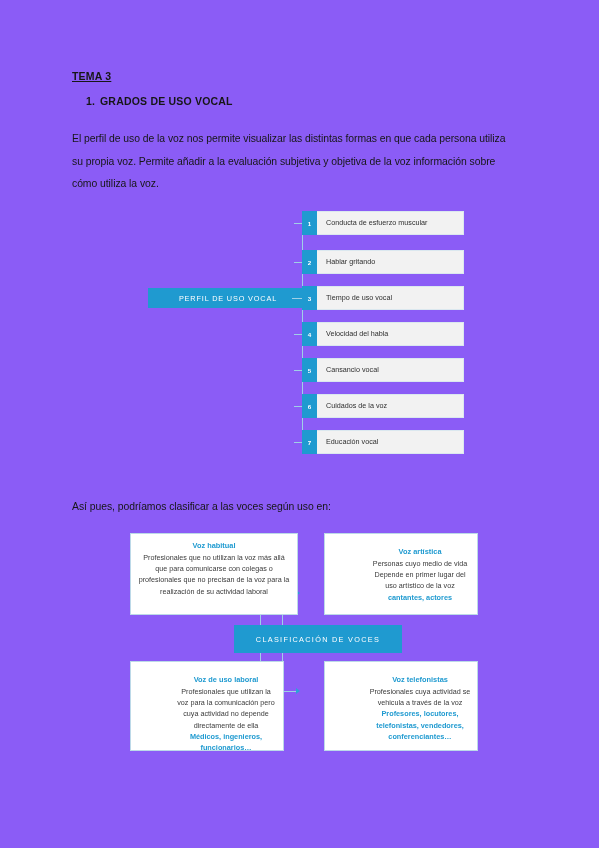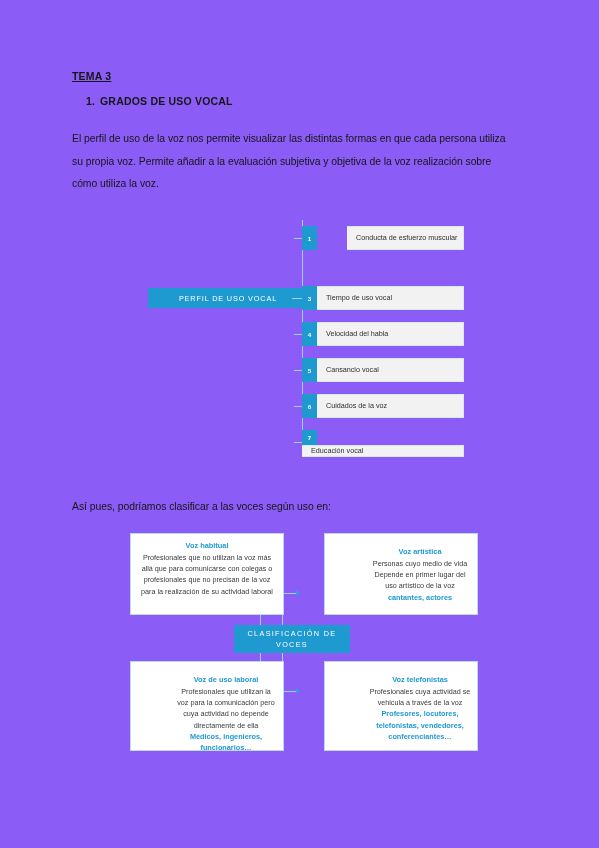--- a/index.html
+++ b/index.html
@@ -160,21 +160,21 @@
     height: 226px;
   }
   .d2-box {
     position: absolute;
     box-sizing: border-box;
     border: 1px solid #bcd9e8;
     background: #ffffff;
     text-align: center;
     padding: 6px 6px 6px 6px;
   }
-  .d2-tl { left: 0px;   top: 0px;   width: 154px; height: 82px; }
+  .d2-tl { left: 0px;   top: 0px;   width: 168px; height: 82px; }
   .d2-tr { left: 194px; top: 0px;   width: 154px; height: 82px; }
   .d2-bl { left: 0px;   top: 128px; width: 154px; height: 90px; }
   .d2-br { left: 194px; top: 128px; width: 154px; height: 90px; }
 
   .d2-title {
     color: #1f9ad0;
     font-size: 7.4px;
     font-weight: bold;
     line-height: 12px;
     margin-bottom: 0px;
@@ -189,21 +189,21 @@
     font-size: 7.3px;
     font-weight: bold;
     line-height: 11.2px;
   }
   .d2-pad-top { padding-top: 12px; padding-left: 44px; }
 
   .d2-center {
     position: absolute;
     left: 104px;
     top: 92px;
-    width: 116px;
+    width: 168px;
     height: 28px;
     background: #1f9ad0;
     color: #ffffff;
     font-size: 7.3px;
     letter-spacing: 1.3px;
     line-height: 11px;
     display: flex;
     align-items: center;
     justify-content: center;
     text-align: center;
@@ -229,36 +229,41 @@
 
   <div class="doc-heading">TEMA 3</div>
 
   <div class="section-list">
     <div class="section-item">
       <span class="section-num">1.</span>
       <span class="section-label">GRADOS DE USO VOCAL</span>
     </div>
   </div>
 
-  <div class="para para-1">El perfil de uso de la voz nos permite visualizar las distintas formas en que cada persona utiliza su propia voz.  Permite añadir a la evaluación subjetiva y objetiva de la voz realización sobre cómo utiliza la voz.</div>
+  <div class="para para-1">El perfil de uso de la voz nos permite visualizar las distintas formas en que cada persona utiliza su propia voz.  Permite añadir a la evaluación subjetiva y objetiva de la voz información sobre cómo utiliza la voz.</div>
 
   <div class="para para-2">Así pues, podríamos clasificar a las voces según uso en:</div>
 
   <div class="diagram1">
 
     <div class="d1-main">PERFIL DE USO VOCAL</div>
     <div class="d1-stub"></div>
     <div class="d1-spine"></div>
 
-    <div class="d1-row" style="top:20px;gap:30px;">
+    <div class="d1-row" style="top:5px;">
       <div class="d1-tick"></div>
       <div class="d1-badge">1</div>
       <div class="d1-text two-line">Conducta de esfuerzo muscular</div>
     </div>
 
+    <div class="d1-row" style="top:44px;">
+      <div class="d1-tick"></div>
+      <div class="d1-badge">2</div>
+      <div class="d1-text">Hablar gritando</div>
+    </div>
 
     <div class="d1-row" style="top:80px;">
       <div class="d1-tick"></div>
       <div class="d1-badge">3</div>
       <div class="d1-text">Tiempo de uso vocal</div>
     </div>
 
     <div class="d1-row" style="top:116px;">
       <div class="d1-tick"></div>
       <div class="d1-badge">4</div>
@@ -270,21 +275,21 @@
       <div class="d1-badge">5</div>
       <div class="d1-text">Cansancio vocal</div>
     </div>
 
     <div class="d1-row" style="top:188px;justify-content:flex-end;">
       <div class="d1-tick"></div>
       <div class="d1-badge">6</div>
       <div class="d1-text">Cuidados de la voz</div>
     </div>
 
-    <div class="d1-row" style="top:224px;flex-direction:column;">
+    <div class="d1-row" style="top:224px;">
       <div class="d1-tick"></div>
       <div class="d1-badge">7</div>
       <div class="d1-text">Educación vocal</div>
     </div>
   </div>
 
   <div class="diagram2">
 
     <div class="conn conn-v" style="left:130px; top:60px;  height:34px;"></div>
     <div class="conn conn-h" style="left:130px; top:60px;  width:14px;"></div>

